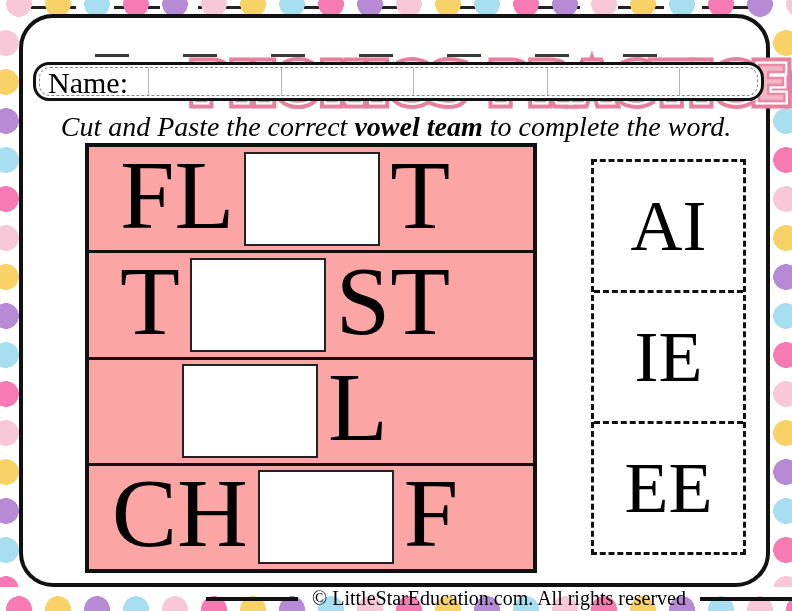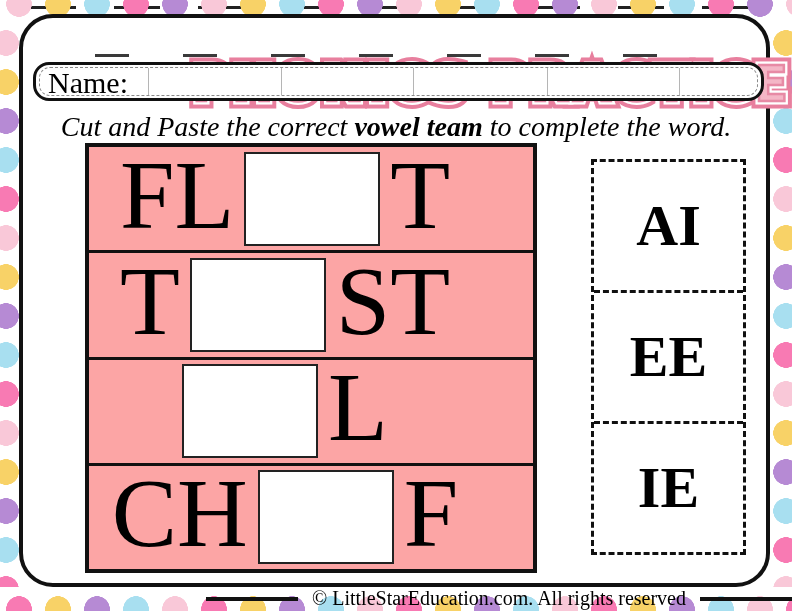--- a/index.html
+++ b/index.html
@@ -75,21 +75,21 @@
   .word-row{flex:1;display:flex;align-items:center;justify-content:center;gap:10px;
     padding-right:52px;font-size:98px;line-height:1;}
   .word-row + .word-row{border-top:3px solid #111;}
   .wl{display:inline-block;transform:translateY(-4px);}
   .blank{display:inline-block;width:132px;height:90px;border:2px solid #222;background:#fff;}
 
   
   .vowel-col{position:absolute;left:591px;top:159px;width:149px;height:390px;
     border:3px dashed #111;z-index:4;display:flex;flex-direction:column;background:#fff;}
   .vowel-cell{flex:1;display:flex;align-items:center;justify-content:center;
-    font-size:58px;line-height:1;font-weight:bold;}
+    font-size:72px;line-height:1;}
   .vowel-cell + .vowel-cell{border-top:3px dashed #111;}
 
   
   .footer{position:absolute;left:0;right:0;top:586px;height:25px;display:flex;
     align-items:center;justify-content:flex-end;gap:14px;z-index:4;}
   .footer-rule{width:92px;height:4px;background:#111;}
   .footer-text{font-size:20px;white-space:nowrap;}
 </style>
 </head>
 <body>
@@ -142,22 +142,22 @@
     </div>
     <div class="word-row">
       <span class="wl">CH</span>
       <span class="blank"></span>
       <span class="wl">F</span>
     </div>
   </div>
 
   <div class="vowel-col">
     <div class="vowel-cell">AI</div>
+    <div class="vowel-cell">IE</div>
     <div class="vowel-cell">EE</div>
-    <div class="vowel-cell">IE</div>
   </div>
 
   <div class="footer">
     <div class="footer-rule"></div>
     <span class="footer-text">© LittleStarEducation.com. All rights reserved</span>
     <div class="footer-rule"></div>
   </div>
 
 </div>
 

